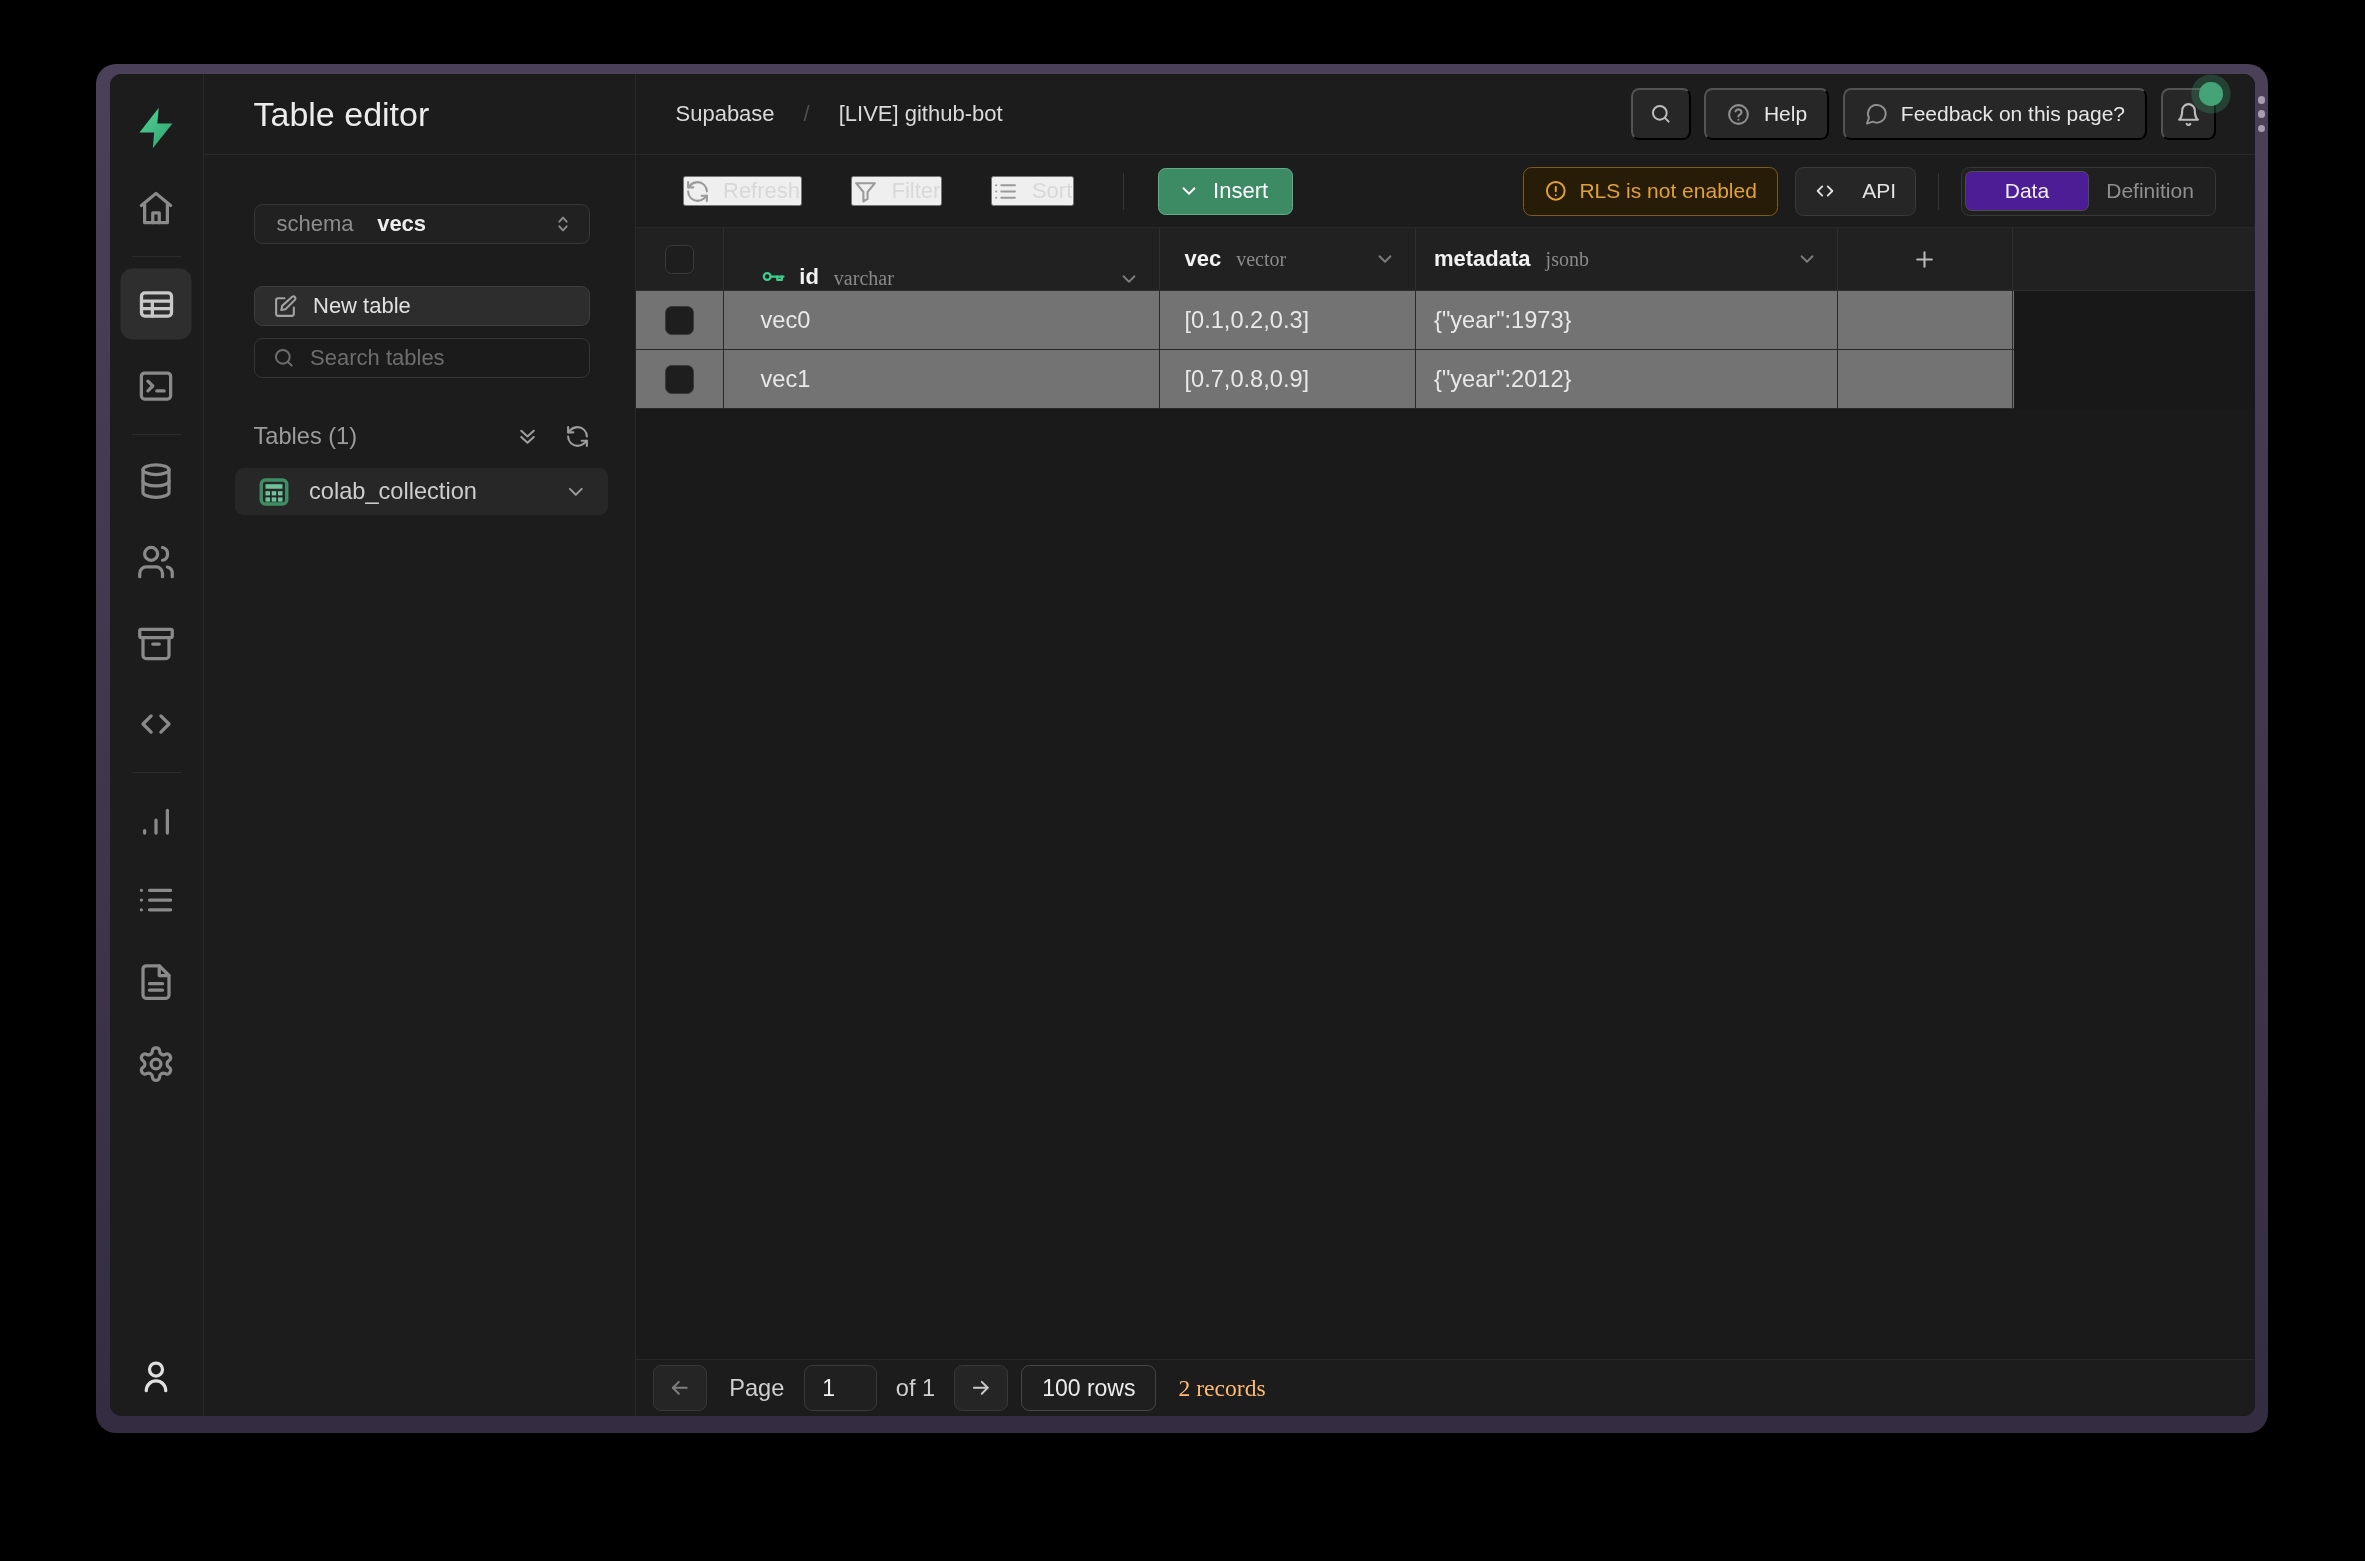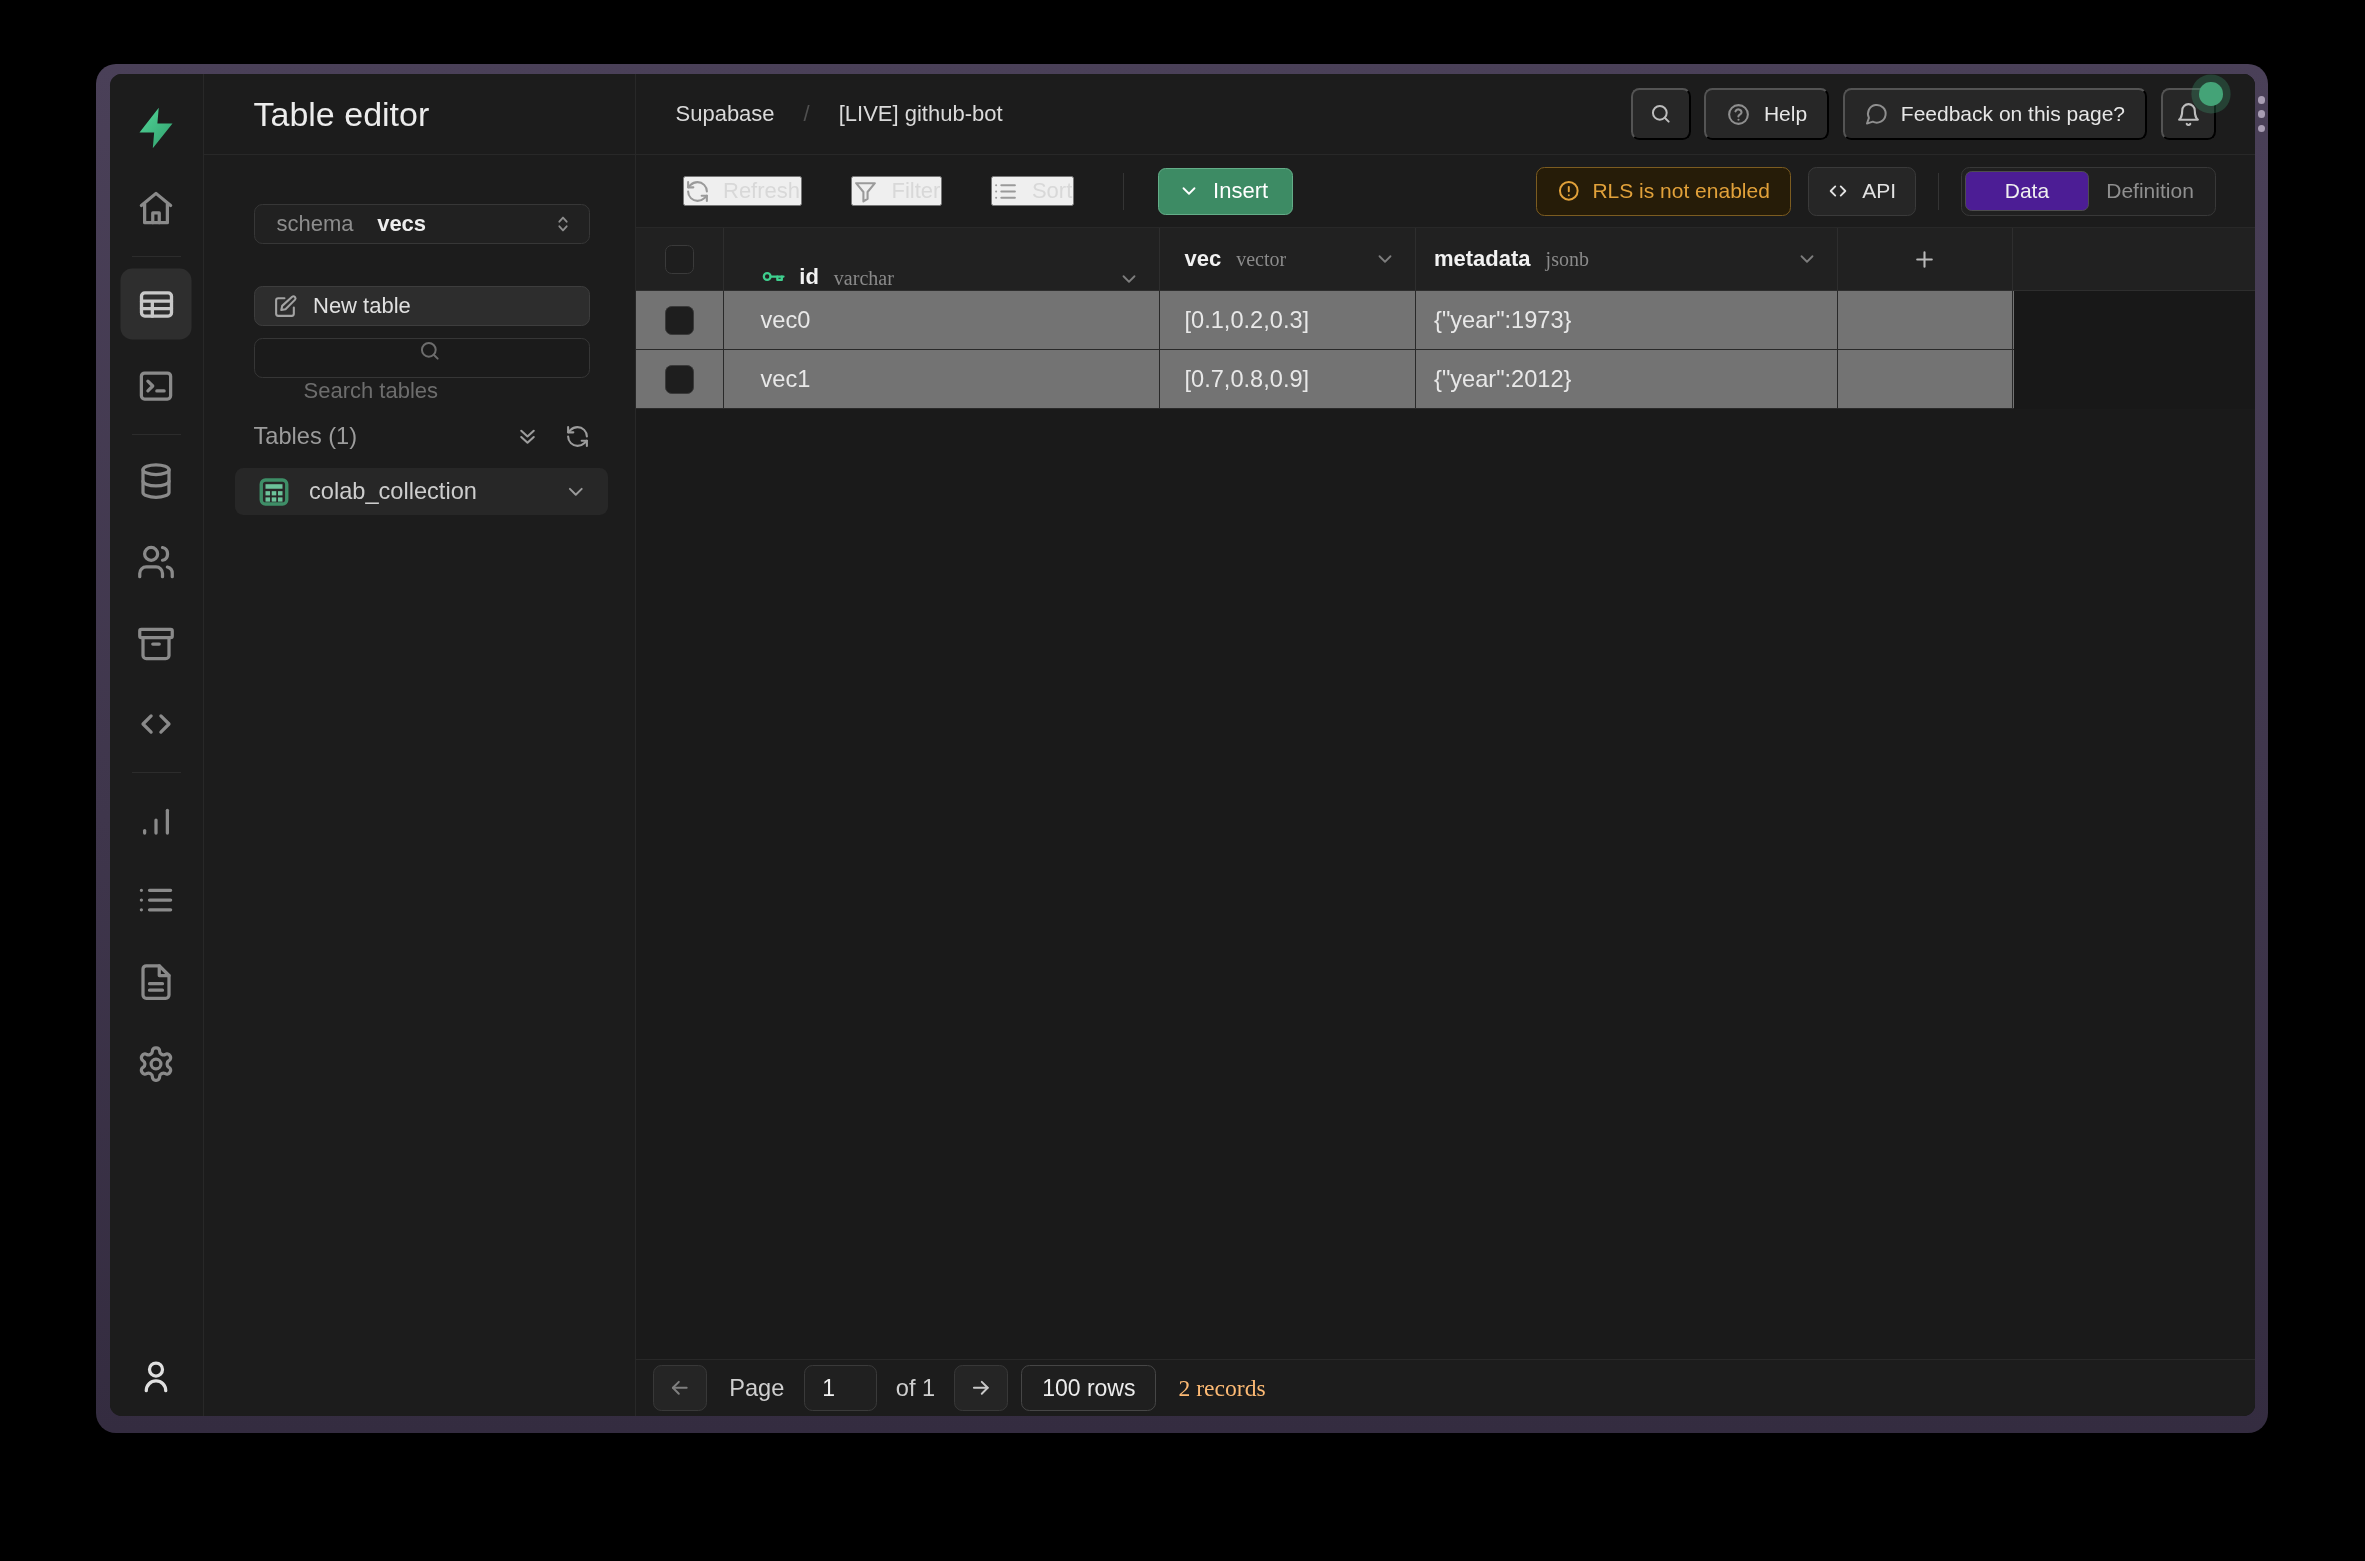--- a/index.html
+++ b/index.html
@@ -29,21 +29,21 @@
   .schema-select { position:absolute; left:50px; top:130px; width:336px; height:40px; background:#212121;
     border:0.8px solid #373737; border-radius:8.4px; display:flex; align-items:center; padding:0 15px 0 22px; }
   .schema-label { color:#8d8d8d; font-size:22px; margin-right:23.6px; }
   .schema-value { color:#ededed; font-size:22px; font-weight:700; }
   .schema-select .updown { margin-left:auto; color:#8d8d8d; }
   .new-table-btn { position:absolute; left:50px; top:212px; width:336px; height:40px; background:#2d2d2d;
     border:0.8px solid #3d3d3d; border-radius:8.4px; display:flex; align-items:center; padding-left:18.5px; gap:15px;
     color:#e0e0e0; font-size:22px; }
   .new-table-btn .ic { color:#a3a3a3; }
   .search-box { position:absolute; left:50px; top:264px; width:336px; height:40px; background:#1b1b1b;
-    border:0.8px solid #363636; border-radius:8.4px; display:flex; align-items:center; padding-left:17px; gap:15px; color:#6d6d6d;flex-direction:column; }
+    border:0.8px solid #363636; border-radius:8.4px; display:flex; align-items:center; padding-left:17px; gap:15px; color:#6d6d6d; }
   .search-box input { background:transparent; border:none; outline:none; color:#d8d8d8; font-size:22px; width:253px; font-family:inherit; }
   .search-box input::placeholder { color:#6d6d6d; }
   .tables-heading { position:absolute; left:50px; top:337px; width:336px; height:51px; display:flex; align-items:center; color:#9c9c9c; }
   .tables-heading .lbl { font-size:23.6px; }
   .tables-heading .icons { margin-left:auto; display:flex; gap:25px; color:#9c9c9c; }
   .table-item { position:absolute; left:31px; top:394px; width:373px; height:47px; background:#272727; border-radius:8.4px;
     display:flex; align-items:center; padding:0 20px 0 22px; gap:18.5px; }
   .table-item-label { font-size:23.6px; color:#cdcdcd; }
   .table-item .chev { margin-left:auto; color:#9a9a9a; }
 
@@ -65,21 +65,21 @@
   .toolbar { height:73px; flex:none; background:#1c1c1c; border-bottom:0.8px solid #282828; display:flex; align-items:center; padding:0 39px 0 47px; }
   .tbtn { display:flex; align-items:center; gap:13.5px; color:#d8d8d8; font-size:22px; margin-right:49px; }
   .tbtn .ic { color:#9a9a9a; }
   .tool-div { width:0.8px; height:37px; background:#343434; margin-right:34px; }
   .insert-btn { height:47px; padding:0 23.6px 0 18.5px; border-radius:7.6px; background:#3d8b64; border:0.8px solid #64ad88;
     color:#fff; font-size:22px; display:flex; align-items:center; gap:13.5px; }
   .toolbar-right { margin-left:auto; display:flex; align-items:center; gap:17px; }
   .rls-badge { height:49px; padding:0 20px; border:0.8px solid #7c5c20; background:#261c08; border-radius:8.4px;
     color:#e1a13a; font-size:21px; display:flex; align-items:center; gap:11.8px; }
   .api-btn { height:49px; padding:0 18.5px; background:#262626; border:0.8px solid #3a3a3a; border-radius:8.4px;
-    color:#e2e2e2; font-size:21px; display:flex; align-items:center; gap:13px; }
+    color:#e2e2e2; font-size:21px; display:flex; align-items:center; gap:26px; }
   .tab-div { width:0.8px; height:37px; background:#343434; margin:0 5px; }
   .segmented { width:255px; height:49px; background:#202020; border:0.8px solid #383838; border-radius:8.4px; display:flex; padding:3.4px; }
   .seg { flex:1; display:flex; align-items:center; justify-content:center; font-size:21px; border-radius:6.7px; }
   .seg.active { background:#4c1d95; border:0.8px solid #4d4d4d; color:#f0f0f0; }
   .seg.inactive { color:#8f8f8f; }
 
   
   .grid { flex:1; position:relative; background:#1a1a1a; overflow:hidden; }
   .grid-right-fill { position:absolute; left:1378px; top:0; right:0; height:181px; background:#181818; }
   .thead { position:relative; display:flex; height:63px; background:#212121; border-bottom:0.8px solid #2e2e2e; }

